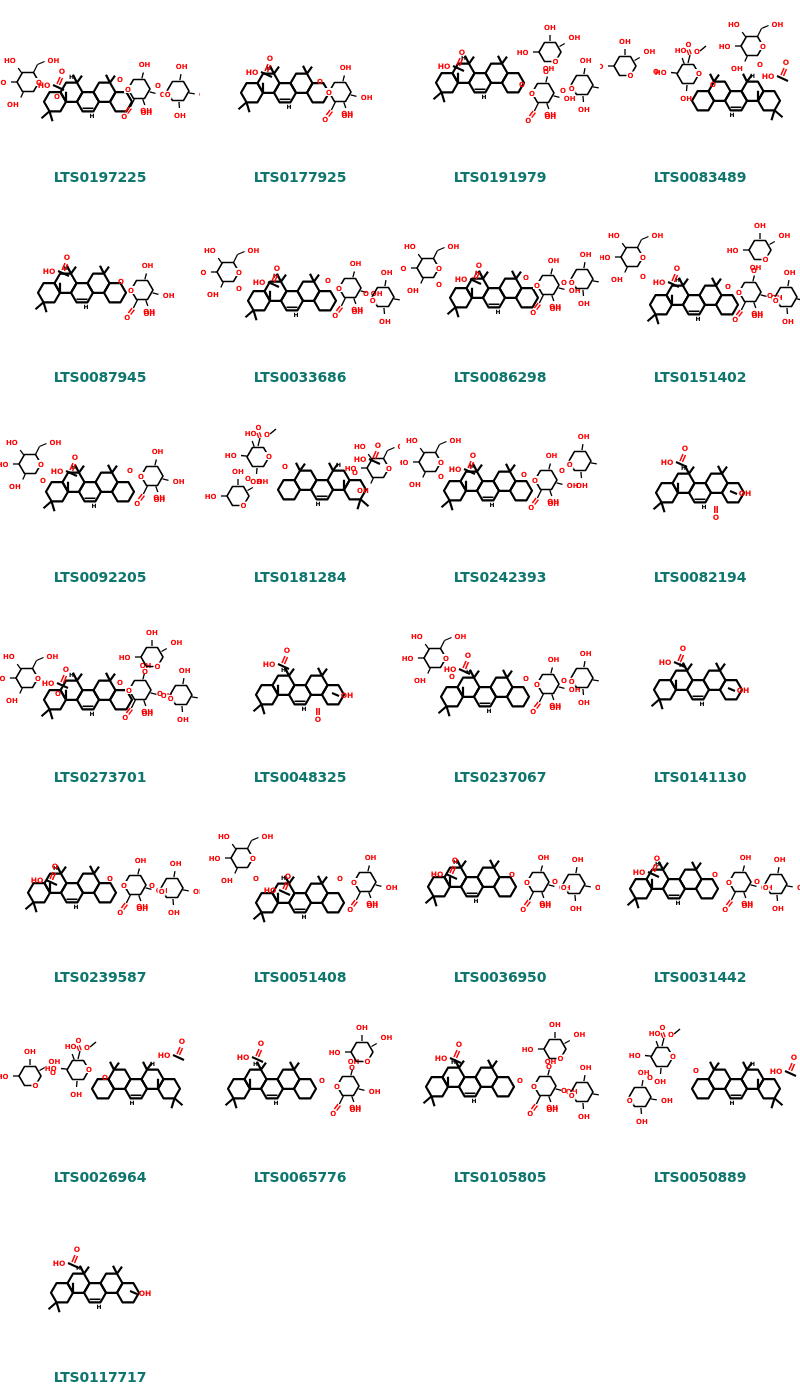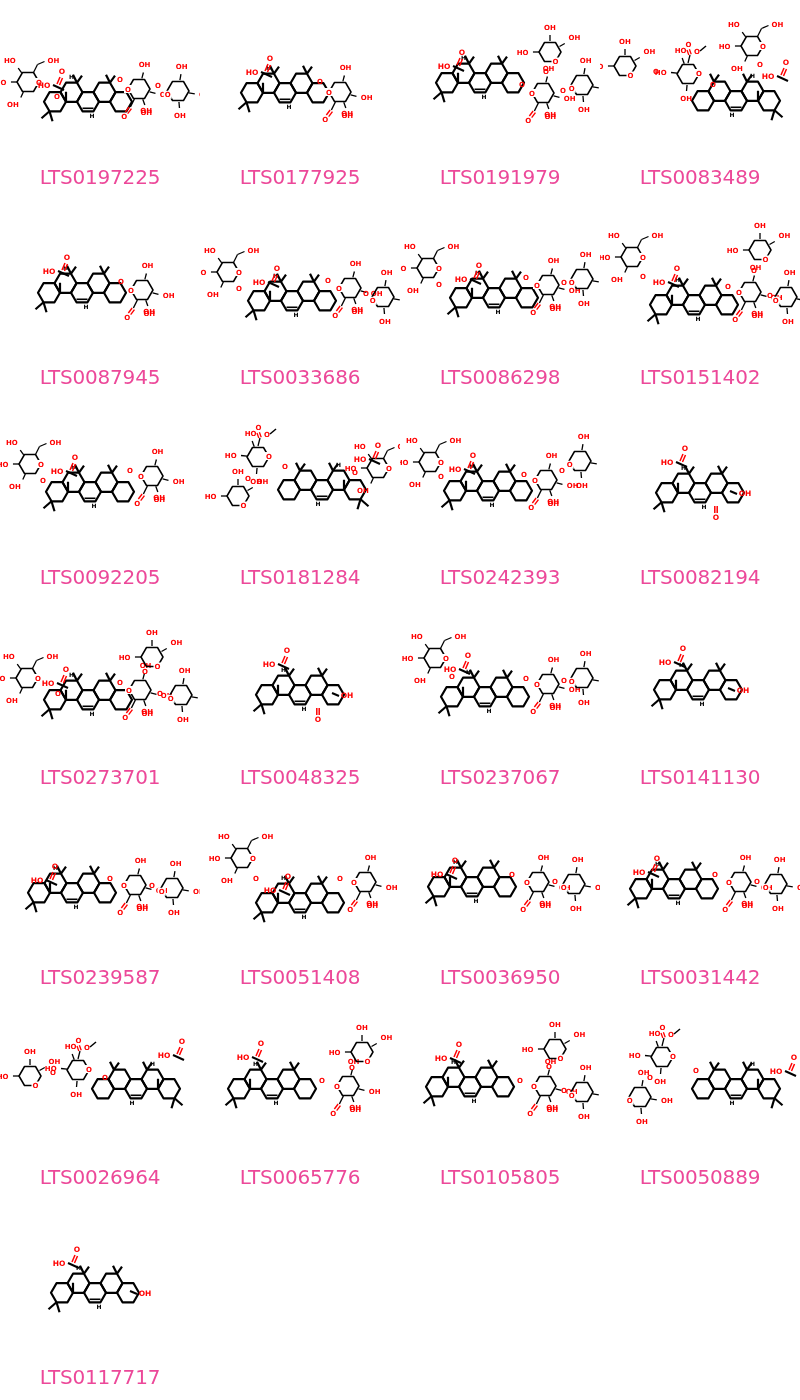--- a/index.html
+++ b/index.html
@@ -1,22 +1,22 @@
 <!DOCTYPE html>
 <html><head>
 <meta charset="utf-8">
 <style>
   html,body{margin:0;padding:0;background:#ffffff;}
   #page{width:800px;height:1400px;background:#ffffff;position:relative;
         font-family:"DejaVu Sans","Liberation Sans",sans-serif;}
   #grid{display:grid;grid-template-columns:repeat(4,200px);grid-auto-rows:200px;}
   .cell{width:200px;height:200px;display:flex;flex-direction:column;align-items:center;}
   .cell svg{display:block;flex:0 0 auto;}
-  .mol-label{width:100%;text-align:center;font-size:20px;letter-spacing:-0.2px;
-             color:#ec4899;margin-top:6px;line-height:18px;}
+  .mol-label{width:100%;text-align:center;font-size:14px;letter-spacing:-0.2px;
+             color:#0f766e;margin-top:6px;line-height:18px;font-weight:bold;}
   text{font-family:"DejaVu Sans","Liberation Sans",sans-serif;}
 </style>
 </head>
 <body>
 
 <div id="page">
   <div id="grid">
       <div class="cell">
         <svg width="200" height="162" viewBox="0 0 200 162">
           <g>

